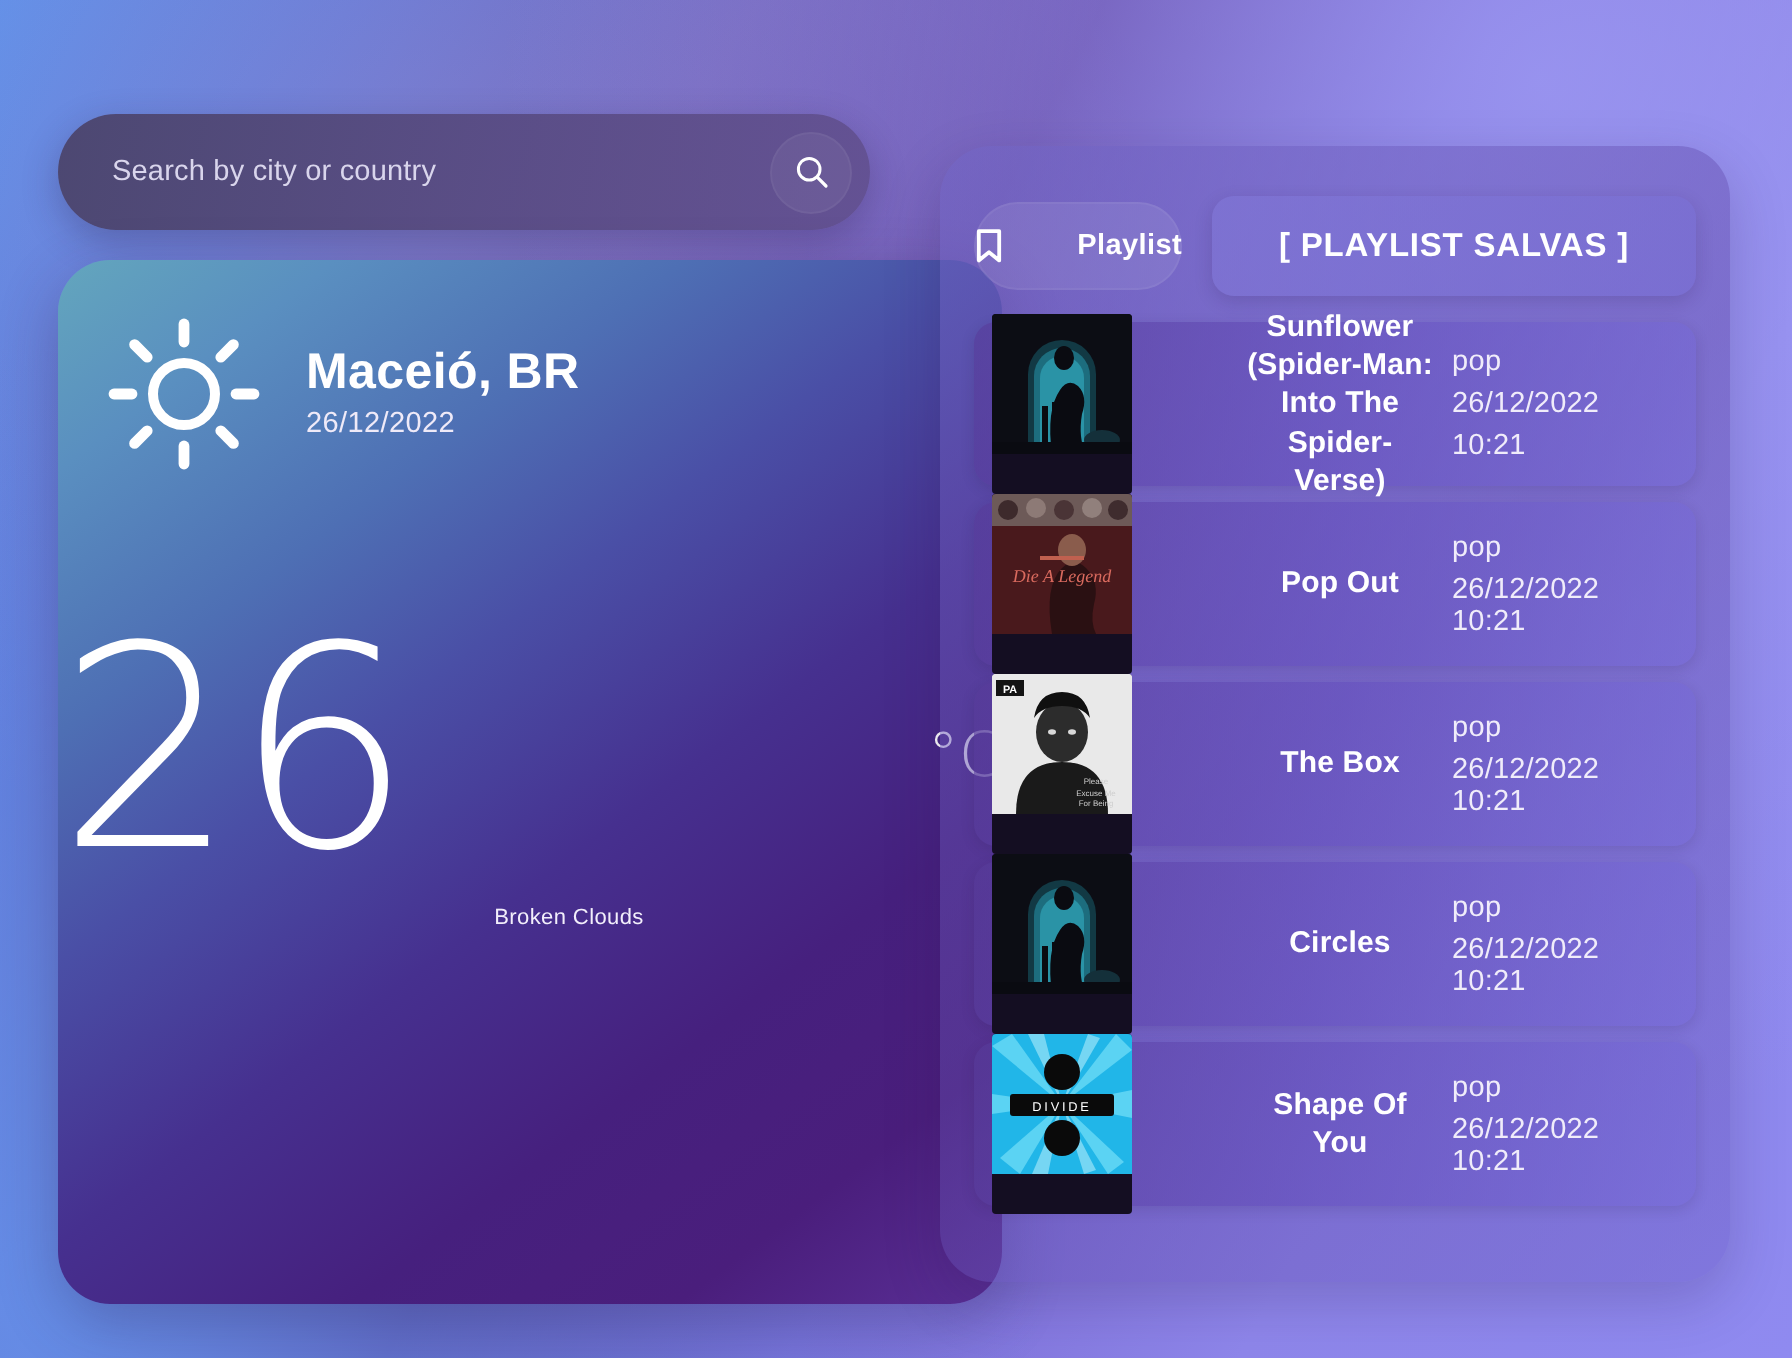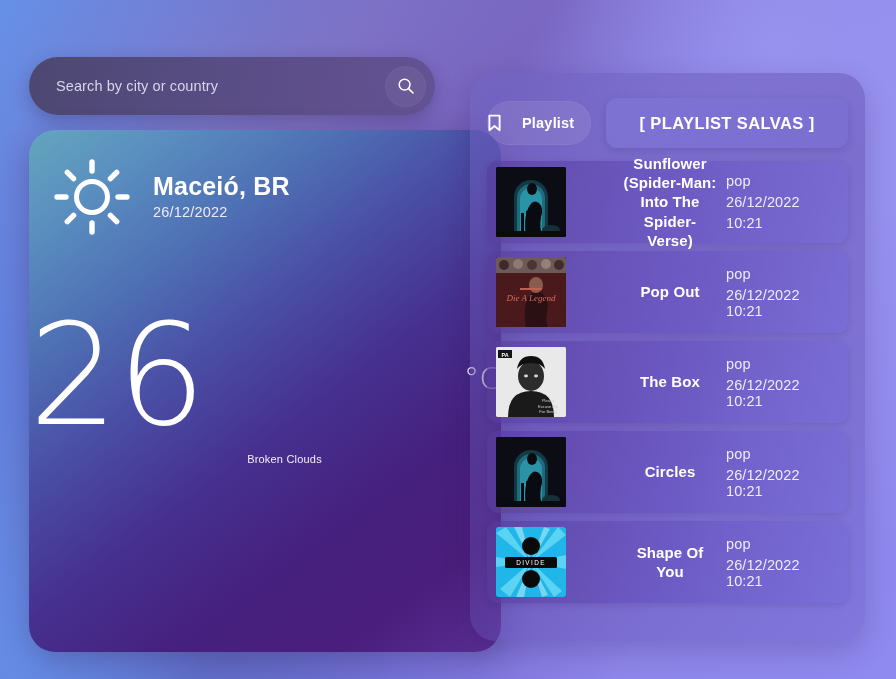--- a/index.html
+++ b/index.html
@@ -176,21 +176,21 @@
   }
 
   .playlist-pill {
     width: 104px;
     height: 44px;
     border-radius: 22px;
     background: rgba(255,255,255,0.085);
     box-shadow: inset 0 0 0 1px rgba(255,255,255,0.05);
     display: flex;
     align-items: center;
-    justify-content: flex-start;
+    justify-content: space-between;
     gap: 20px;
     cursor: pointer;
     flex: 0 0 auto;
   }
   .playlist-pill span {
     color: #ffffff;
     font-size: 14.5px;
     font-weight: bold;
     letter-spacing: 0.2px;
   }
@@ -223,21 +223,21 @@
     background: linear-gradient(103deg, rgba(86,58,152,0.62) 0%, rgba(98,76,186,0.58) 48%, rgba(118,106,216,0.52) 100%);
     box-shadow: 0 2px 7px rgba(40,25,70,0.15);
     display: flex;
     align-items: center;
     padding: 0 12px 0 9px;
     cursor: pointer;
   }
 
   .cover {
     width: 70px;
-    height: 70px;
+    height: 90px;
     flex: 0 0 auto;
     border-radius: 2px;
     overflow: hidden;
     position: relative;
     background: #140e22;
   }
   .cover svg { display: block; width: 70px; height: 70px; }
 
   .track-title {
     flex: 1;

